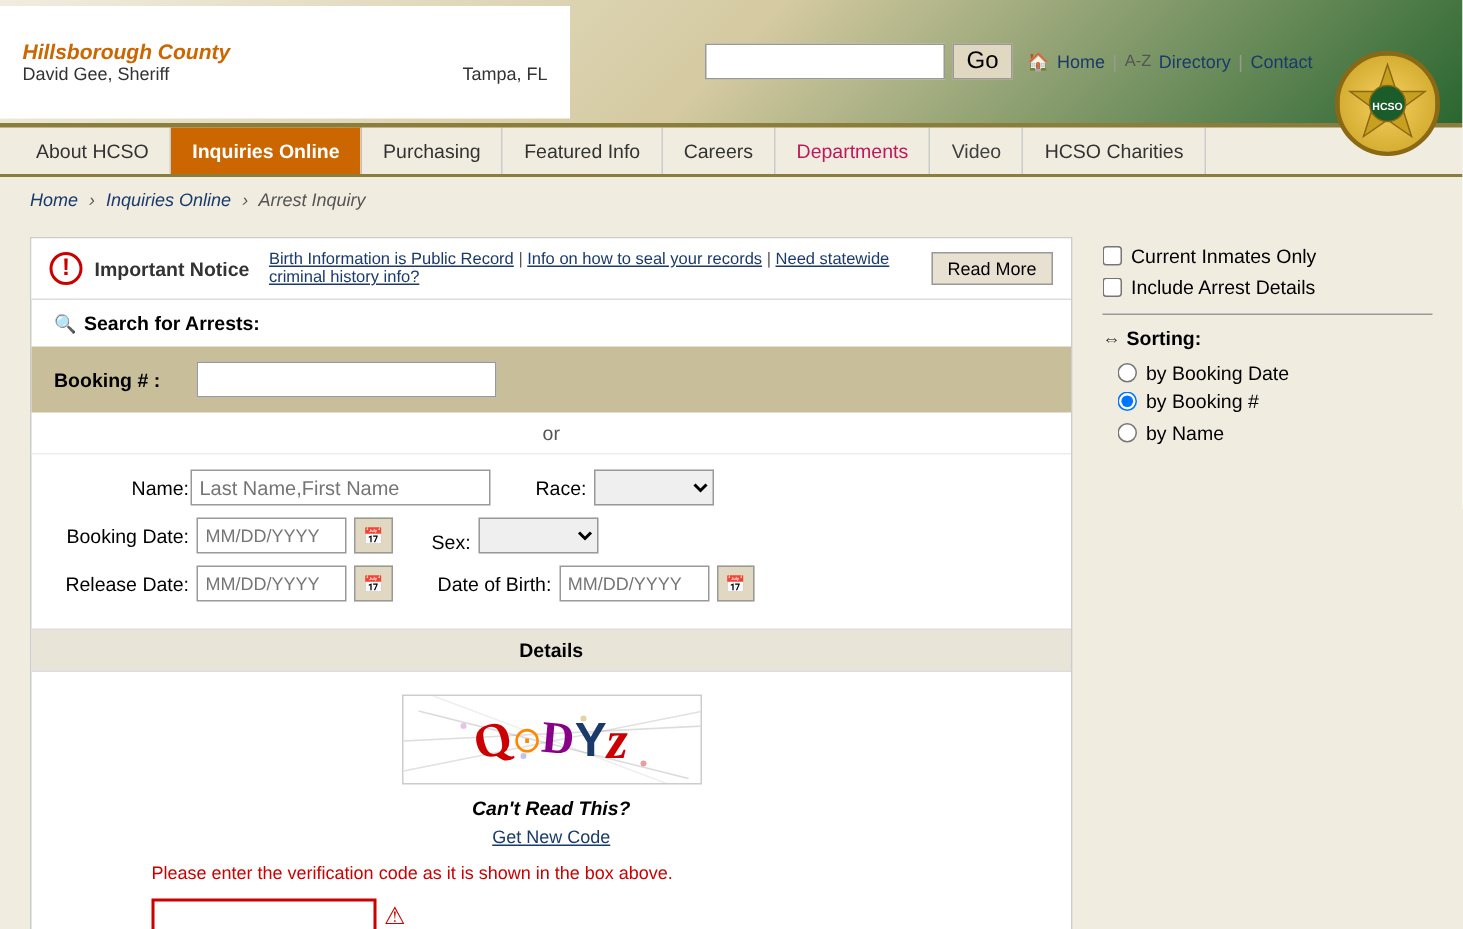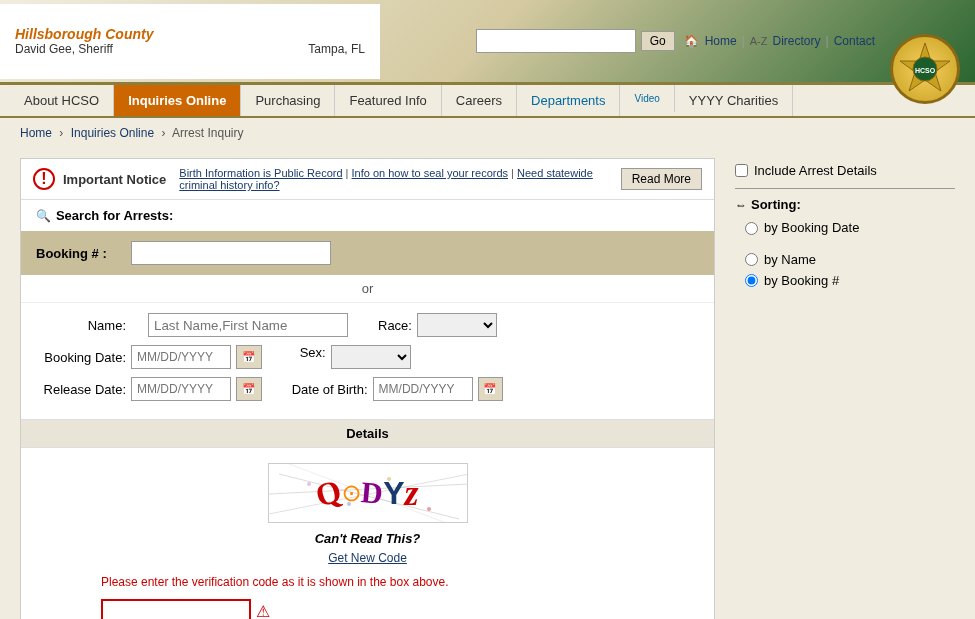--- a/index.html
+++ b/index.html
@@ -48,21 +48,21 @@
     <div id="logo-area">
       <div id="county-name">Hillsborough County</div>
       <div id="sheriff-name">
         <span>David Gee, Sheriff</span>
         <span>Tampa, FL</span>
       </div>
     </div>
     <div id="header-right">
       <div id="search-box-header">
         <input type="text" style="width: 160px; height: 24px; border: 1px solid rgb(153, 153, 153); padding: 2px 5px;">
-        <button style="background:#e0d8c0;border:1px solid #999;padding:2px 8px;cursor:pointer;font-size:12px;">Go</button>
+        <button style="background:#e0d8c0;border:1px solid #999;padding:2px 8px;cursor:pointer;font-size:16px;">Go</button>
       </div>
       <div id="header-links">
         <span style="color:#1a3a6b;">🏠</span>
         <a href="#" style="color:#1a3a6b;text-decoration:none;font-size:12px;">Home</a>
         <span style="color:#999;">|</span>
         <span style="font-size:11px;color:#555;">A-Z</span>
         <a href="#" style="color:#1a3a6b;text-decoration:none;font-size:12px;">Directory</a>
         <span style="color:#999;">|</span>
         <a href="#" style="color:#1a3a6b;text-decoration:none;font-size:12px;">Contact</a>
       </div>
@@ -92,32 +92,32 @@
     <li>
       <a href="#" style="display:block;padding:8px 14px;font-size:13px;color:#333;text-decoration:none;border-right:1px solid #ccc;">Purchasing</a>
     </li>
     <li>
       <a href="#" style="display:block;padding:8px 14px;font-size:13px;color:#333;text-decoration:none;border-right:1px solid #ccc;">Featured Info</a>
     </li>
     <li>
       <a href="#" style="display:block;padding:8px 14px;font-size:13px;color:#333;text-decoration:none;border-right:1px solid #ccc;">Careers</a>
     </li>
     <li>
-      <a href="#" style="display:block;padding:8px 14px;font-size:13px;color:#0369a1;text-decoration:none;border-right:1px solid #ccc;">Departments</a>
-    </li>
-    <li>
-      <a href="#" style="display:block;padding:8px 14px;font-size:10px;color:#0369a1;text-decoration:none;border-right:1px solid #ccc;">Video</a>
-    </li>
-    <li>
-      <a href="#" style="display:block;padding:8px 14px;font-size:13px;color:#333;text-decoration:none;">YYYY Charities</a>
+      <a href="#" style="display:block;padding:8px 14px;font-size:13px;color:#be185d;text-decoration:none;border-right:1px solid #ccc;">Departments</a>
+    </li>
+    <li>
+      <a href="#" style="display:block;padding:8px 14px;font-size:13px;color:#404040;text-decoration:none;border-right:1px solid #ccc;">Video</a>
+    </li>
+    <li>
+      <a href="#" style="display:block;padding:8px 14px;font-size:13px;color:#333;text-decoration:none;">HCSO Charities</a>
     </li>
   </ul>
 </div>
 
-<div id="breadcrumb" style="padding:8px 20px;font-size:12px;color:#555;">
+<div id="breadcrumb" style="padding:8px 20px;font-size:12px;color:#555;font-style:italic;">
   <a href="#" style="color:#1a3a6b;text-decoration:none;">Home</a>
   <span style="margin:0 4px;">›</span>
   <a href="#" style="color:#1a3a6b;text-decoration:none;">Inquiries Online</a>
   <span style="margin:0 4px;">›</span>
   <span style="color:#555;">Arrest Inquiry</span>
 </div>
 
 <div id="main" style="display:flex;padding:10px 20px;gap:20px;">
 
   <div id="form-area" style="flex:1;background:white;border:1px solid #ccc;">
@@ -147,37 +147,37 @@
       <input type="text" style="width: 200px; height: 24px; border: 1px solid rgb(153, 153, 153); padding: 2px 5px; background: white;">
     </div>
 
     <div style="text-align:center;padding:6px;color:#555;font-size:13px;border-bottom:1px solid #eee;">
       <span>or</span>
     </div>
 
     <div style="padding:10px 15px;">
 
       <div style="display:flex;align-items:center;margin-bottom:8px;gap:10px;">
-        <div style="display:flex;align-items:center;gap:22px;">
+        <div style="display:flex;align-items:center;gap:1px;">
           <label style="min-width:90px;text-align:right;font-size:13px;">Name:</label>
           <input type="text" style="width: 200px; height: 24px; border: 1px solid rgb(153, 153, 153); padding: 2px 5px;" placeholder="Last Name,First Name">
         </div>
         <div style="display:flex;align-items:center;gap:5px;margin-left:20px;">
           <label style="font-size:13px;">Race:</label>
           <select style="width:80px;height:24px;border:1px solid #999;font-size:12px;"></select>
         </div>
       </div>
 
       <div style="display:flex;align-items:center;margin-bottom:8px;gap:10px;">
         <div style="display:flex;align-items:center;gap:5px;">
           <label style="min-width:90px;text-align:right;font-size:13px;">Booking Date:</label>
           <input type="text" style="width: 100px; height: 24px; border: 1px solid rgb(153, 153, 153); padding: 2px 5px; font-size: 12px;" placeholder="MM/DD/YYYY">
           <button style="background:#e0d8c0;border:1px solid #999;cursor:pointer;padding:2px 5px;font-size:11px;height:24px;">📅</button>
         </div>
-        <div style="display:flex;align-items:flex-start;gap:5px;margin-left:28px;">
+        <div style="display:flex;align-items:flex-end;gap:5px;margin-left:16px;">
           <label style="font-size:13px;">Sex:</label>
           <select style="width:80px;height:24px;border:1px solid #999;font-size:12px;"></select>
         </div>
       </div>
 
       <div style="display:flex;align-items:center;margin-bottom:8px;gap:10px;">
         <div style="display:flex;align-items:center;gap:5px;">
           <label style="min-width:90px;text-align:right;font-size:13px;">Release Date:</label>
           <input type="text" style="width: 100px; height: 24px; border: 1px solid rgb(153, 153, 153); padding: 2px 5px; font-size: 12px;" placeholder="MM/DD/YYYY">
           <button style="background:#e0d8c0;border:1px solid #999;cursor:pointer;padding:2px 5px;font-size:11px;height:24px;">📅</button>
@@ -223,37 +223,41 @@
         <span style="color:#cc0000;font-size:16px;">⚠</span>
       </div>
     </div>
 
   </div>
 
   <div id="sidebar" style="width:220px;padding-top:5px;">
     <div style="margin-bottom:10px;">
       <div style="display:flex;align-items:center;gap:6px;margin-bottom:6px;font-size:13px;">
         <input type="checkbox" style="cursor: pointer;">
+        <label style="cursor:pointer;font-size:13px;">Current Inmates Only</label>
+      </div>
+      <div style="display:flex;align-items:center;gap:6px;margin-bottom:6px;font-size:13px;">
+        <input type="checkbox" style="cursor: pointer;">
         <label style="cursor:pointer;font-size:13px;">Include Arrest Details</label>
       </div>
     </div>
     <hr style="border:none;border-top:1px solid #999;margin:8px 0;">
     <div>
       <div style="font-weight:bold;font-size:13px;margin-bottom:8px;display:flex;align-items:center;gap:4px;">
         <span style="font-size:12px;">⇔</span>
         <span>Sorting:</span>
       </div>
-      <div style="display:flex;align-items:flex-end;gap:6px;margin-bottom:17px;font-size:13px;padding-left:10px;">
+      <div style="display:flex;align-items:center;gap:6px;margin-bottom:4px;font-size:13px;padding-left:10px;">
         <input type="radio" name="sort" style="cursor: pointer;" value="booking_date">
         <label style="cursor:pointer;">by Booking Date</label>
+      </div>
+      <div style="display:flex;align-items:center;gap:6px;margin-bottom:6px;font-size:13px;padding-left:10px;">
+        <input type="radio" name="sort" style="cursor: pointer;" value="booking_num" checked="">
+        <label style="cursor:pointer;">by Booking #</label>
       </div>
       <div style="display:flex;align-items:center;gap:6px;margin-bottom:6px;font-size:13px;padding-left:10px;">
         <input type="radio" name="sort" style="cursor: pointer;" value="name">
         <label style="cursor:pointer;">by Name</label>
       </div>
-      <div style="display:flex;align-items:center;gap:6px;margin-bottom:6px;font-size:13px;padding-left:10px;">
-        <input type="radio" name="sort" style="cursor: pointer;" value="booking_num" checked="">
-        <label style="cursor:pointer;">by Booking #</label>
-      </div>
     </div>
   </div>
 
 </div>
 
 </body></html>

